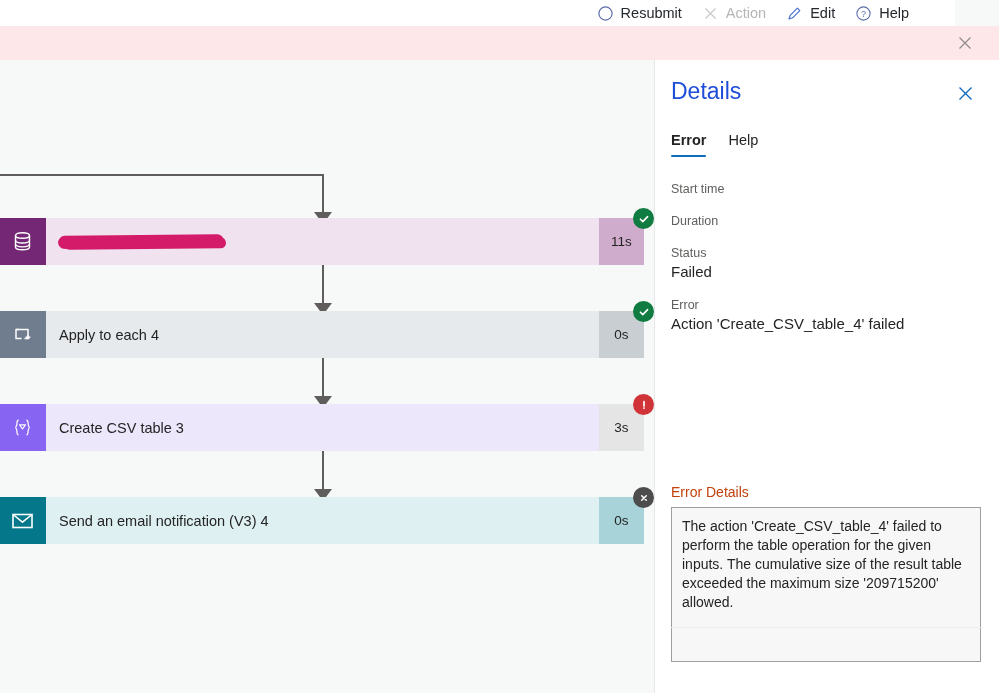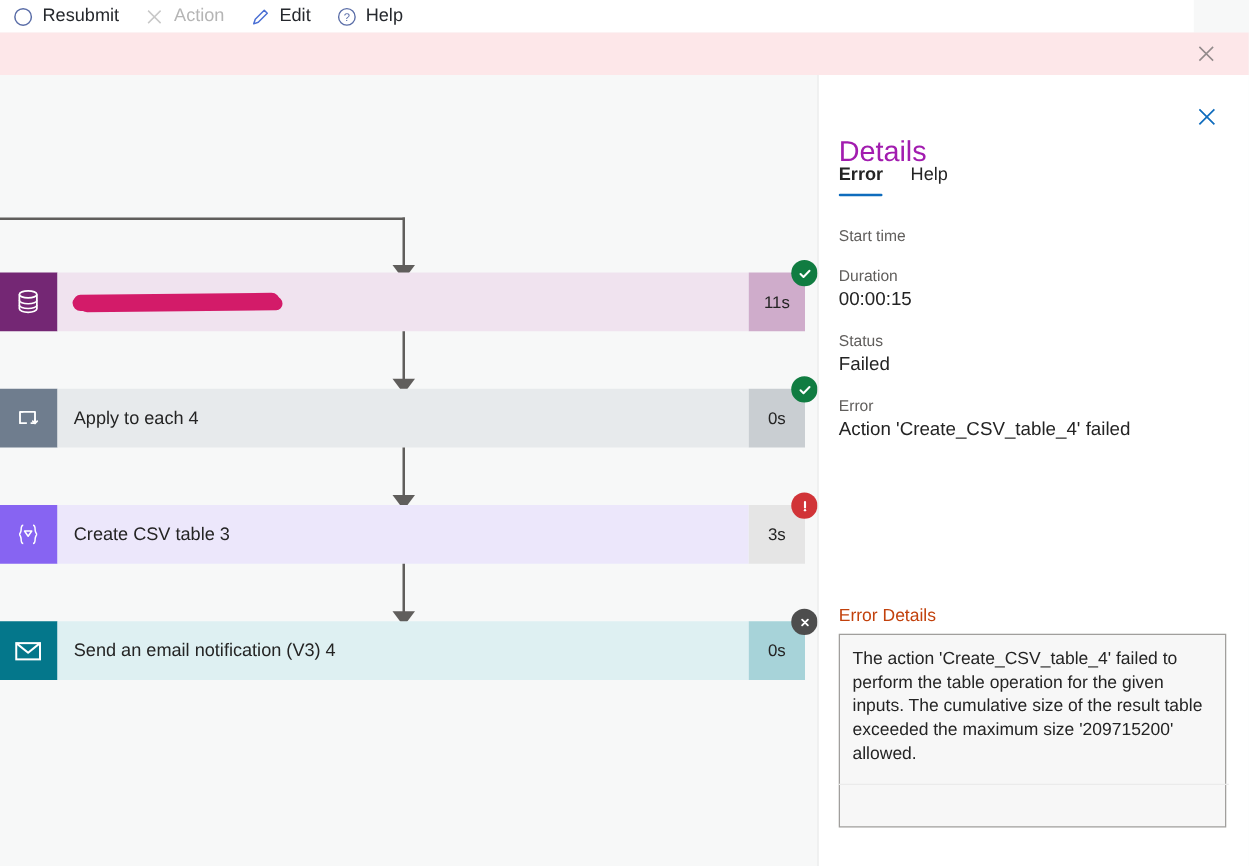--- a/index.html
+++ b/index.html
@@ -12,21 +12,21 @@
     font-family: "Liberation Sans", sans-serif;
   }
 
   
   #command-bar {
     position: absolute;
     left: 0; top: 0;
     width: 955px; height: 26px;
     background: #ffffff;
     display: flex;
-    justify-content: flex-start;
+    justify-content: flex-end;
     align-items: center;
     overflow: hidden;
   }
   .cmd-item {
     display: flex;
     align-items: center;
     gap: 7px;
     padding: 0 10px;
     height: 26px;
     font-size: 14.5px;
@@ -140,22 +140,21 @@
     left: 655px; top: 60px;
     width: 344px; height: 633px;
     background: #ffffff;
     overflow: hidden;
   }
   #details-title {
     position: absolute;
     left: 16px; top: 18px;
     font-size: 23px;
     font-weight: 400;
-    color: #a21caf;
-    margin-top: 30px;
+    color: #1d4ed8;
   }
   #details-close {
     position: absolute;
     right: 24px; top: 24px;
     width: 19px; height: 19px;
     cursor: pointer;
   }
   #details-tabs {
     position: absolute;
     left: 16px; top: 72px;
@@ -390,21 +389,20 @@
   </div>
 
   <div id="details-fields">
 
     <div class="field">
       <div class="field-label">Start time</div>
     </div>
 
     <div class="field">
       <div class="field-label">Duration</div>
-      <div class="field-value">00:00:15</div>
     </div>
 
     <div class="field">
       <div class="field-label">Status</div>
       <div class="field-value">Failed</div>
     </div>
 
     <div class="field">
       <div class="field-label">Error</div>
       <div class="field-value">Action 'Create_CSV_table_4' failed</div>

